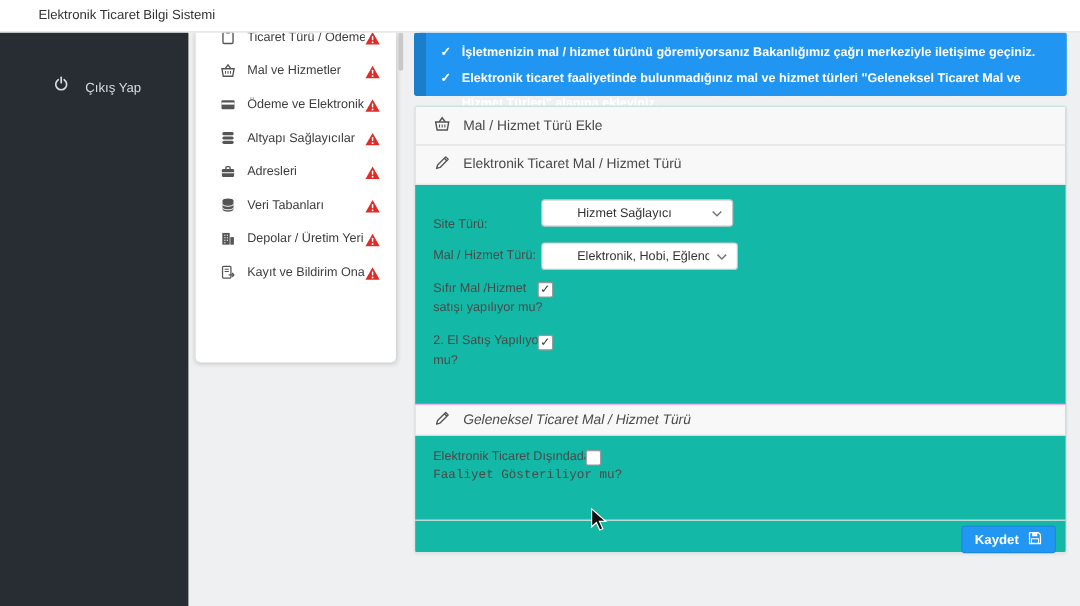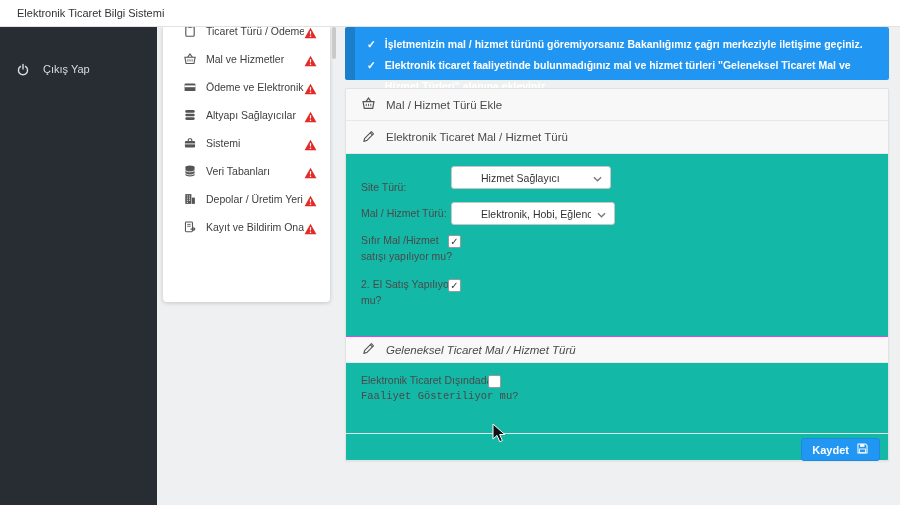--- a/index.html
+++ b/index.html
@@ -7,31 +7,31 @@
   body {
     position:relative; overflow:hidden;
     background:#eff0f1;
     font-family:"Liberation Sans", sans-serif;
     -webkit-font-smoothing:antialiased;
   }
   
   .topbar {
     position:absolute; left:0; top:0; width:900px; height:27px;
     background:#ffffff; border-bottom:1px solid #e2e2e2;
-    display:flex; align-items:center; padding-left:17px;
+    display:flex; align-items:center; padding-left:32px;
     font-size:11px; color:#333; z-index:5;
   }
   
   .darkbar {
     position:absolute; left:0; top:27px; width:157px; height:478px;
     background:#282d33; z-index:4;
   }
   .logout {
-    display:flex; align-items:flex-start; gap:13px;
-    padding:36px 0 0 16px; color:#d9dcde; font-size:11px; cursor:pointer;
+    display:flex; align-items:flex-end; gap:13px;
+    padding:36px 0 0 44px; color:#d9dcde; font-size:11px; cursor:pointer;
   }
   .logout svg { width:14px; height:14px; }
   
   .menucard {
     position:absolute; left:163px; top:27px; width:167px; height:275px;
     background:#fff; border-radius:0 0 4px 4px;
     box-shadow:0 1px 4px rgba(0,0,0,.18); overflow:hidden; z-index:3;
   }
   .menulist { margin-top:-10px; }
   .menuitem {
@@ -171,21 +171,21 @@
             <circle cx="7" cy="10" r=".85" fill="#fff"></circle>
           </svg></span>
     </div>
 
     <div class="menuitem">
       <span class="micon"><svg viewBox="0 0 16 16">
             <rect x="2.2" y="5.6" width="11.6" height="7.6" rx="1.2" fill="#555"></rect>
             <path d="M6 5.6V4.4c0-.7.5-1.2 1.2-1.2h1.6c.7 0 1.2.5 1.2 1.2v1.2" fill="none" stroke="#555" stroke-width="1.3"></path>
             <path d="M2.2 9h11.6" stroke="#fff" stroke-width="1"></path>
           </svg></span>
-      <span class="mlabel">Sistemi</span>
+      <span class="mlabel">Adresleri</span>
       <span class="warn"><svg viewBox="0 0 14 13">
             <path d="M7 .8 13.4 12H.6Z" fill="#e02b27"></path>
             <rect x="6.35" y="4.4" width="1.3" height="3.8" rx=".6" fill="#fff"></rect>
             <circle cx="7" cy="10" r=".85" fill="#fff"></circle>
           </svg></span>
     </div>
 
     <div class="menuitem">
       <span class="micon"><svg viewBox="0 0 16 16">
             <ellipse cx="8" cy="3.6" rx="5.2" ry="2" fill="#555"></ellipse>

